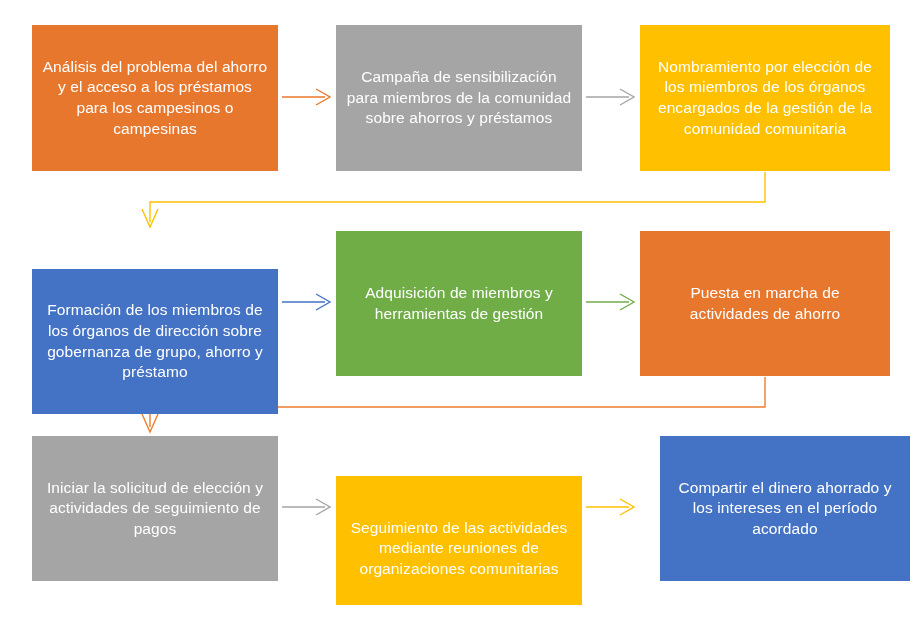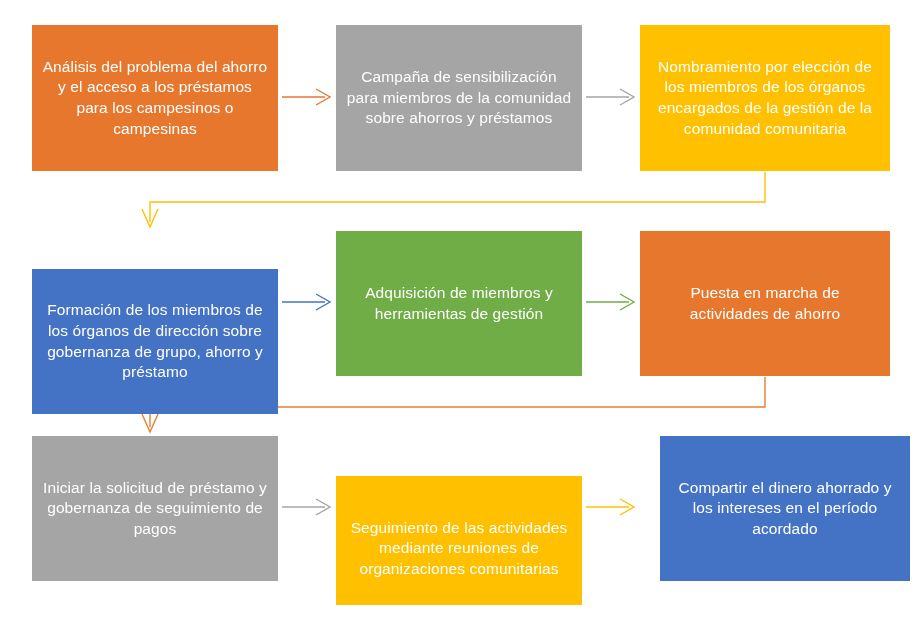--- a/index.html
+++ b/index.html
@@ -95,19 +95,19 @@
   <div class="node" style="left: 640px; top: 25px; width: 250px; height: 146px; background-color: rgb(255, 192, 0);">Nombramiento por elección de los miembros de los órganos encargados de la gestión de la comunidad comunitaria</div>
 
   <div class="node" style="left: 336px; top: 25px; width: 246px; height: 146px; background-color: rgb(165, 165, 165);">Campaña de sensibilización para miembros de la comunidad sobre ahorros y préstamos</div>
 
   <div class="node" style="left: 32px; top: 231px; width: 246px; height: 145px; background-color: rgb(68, 114, 196); margin-top: 38px;">Formación de los miembros de los órganos de dirección sobre gobernanza de grupo, ahorro y préstamo</div>
 
   <div class="node" style="left: 336px; top: 231px; width: 246px; height: 145px; background-color: rgb(112, 173, 71);">Adquisición de miembros y herramientas de gestión</div>
 
   <div class="node" style="left: 640px; top: 231px; width: 250px; height: 145px; background-color: rgb(232, 119, 46);">Puesta en marcha de actividades de ahorro</div>
 
-  <div class="node" style="left: 32px; top: 436px; width: 246px; height: 145px; background-color: rgb(165, 165, 165);">Iniciar la solicitud de préstamo y gobernanza de seguimiento de pagos</div>
+  <div class="node" style="left: 32px; top: 436px; width: 246px; height: 145px; background-color: rgb(165, 165, 165);">Iniciar la solicitud de elección y actividades de seguimiento de pagos</div>
 
   <div class="node" style="left: 336px; top: 436px; width: 246px; height: 145px; background-color: rgb(255, 192, 0); margin-top: 40px;">Seguimiento de las actividades mediante reuniones de organizaciones comunitarias</div>
 
   <div class="node" style="left: 640px; top: 436px; width: 250px; height: 145px; background-color: rgb(68, 114, 196); margin-left: 20px;">Compartir el dinero ahorrado y los intereses en el período acordado</div>
 
 </div>
 
 </body></html>

